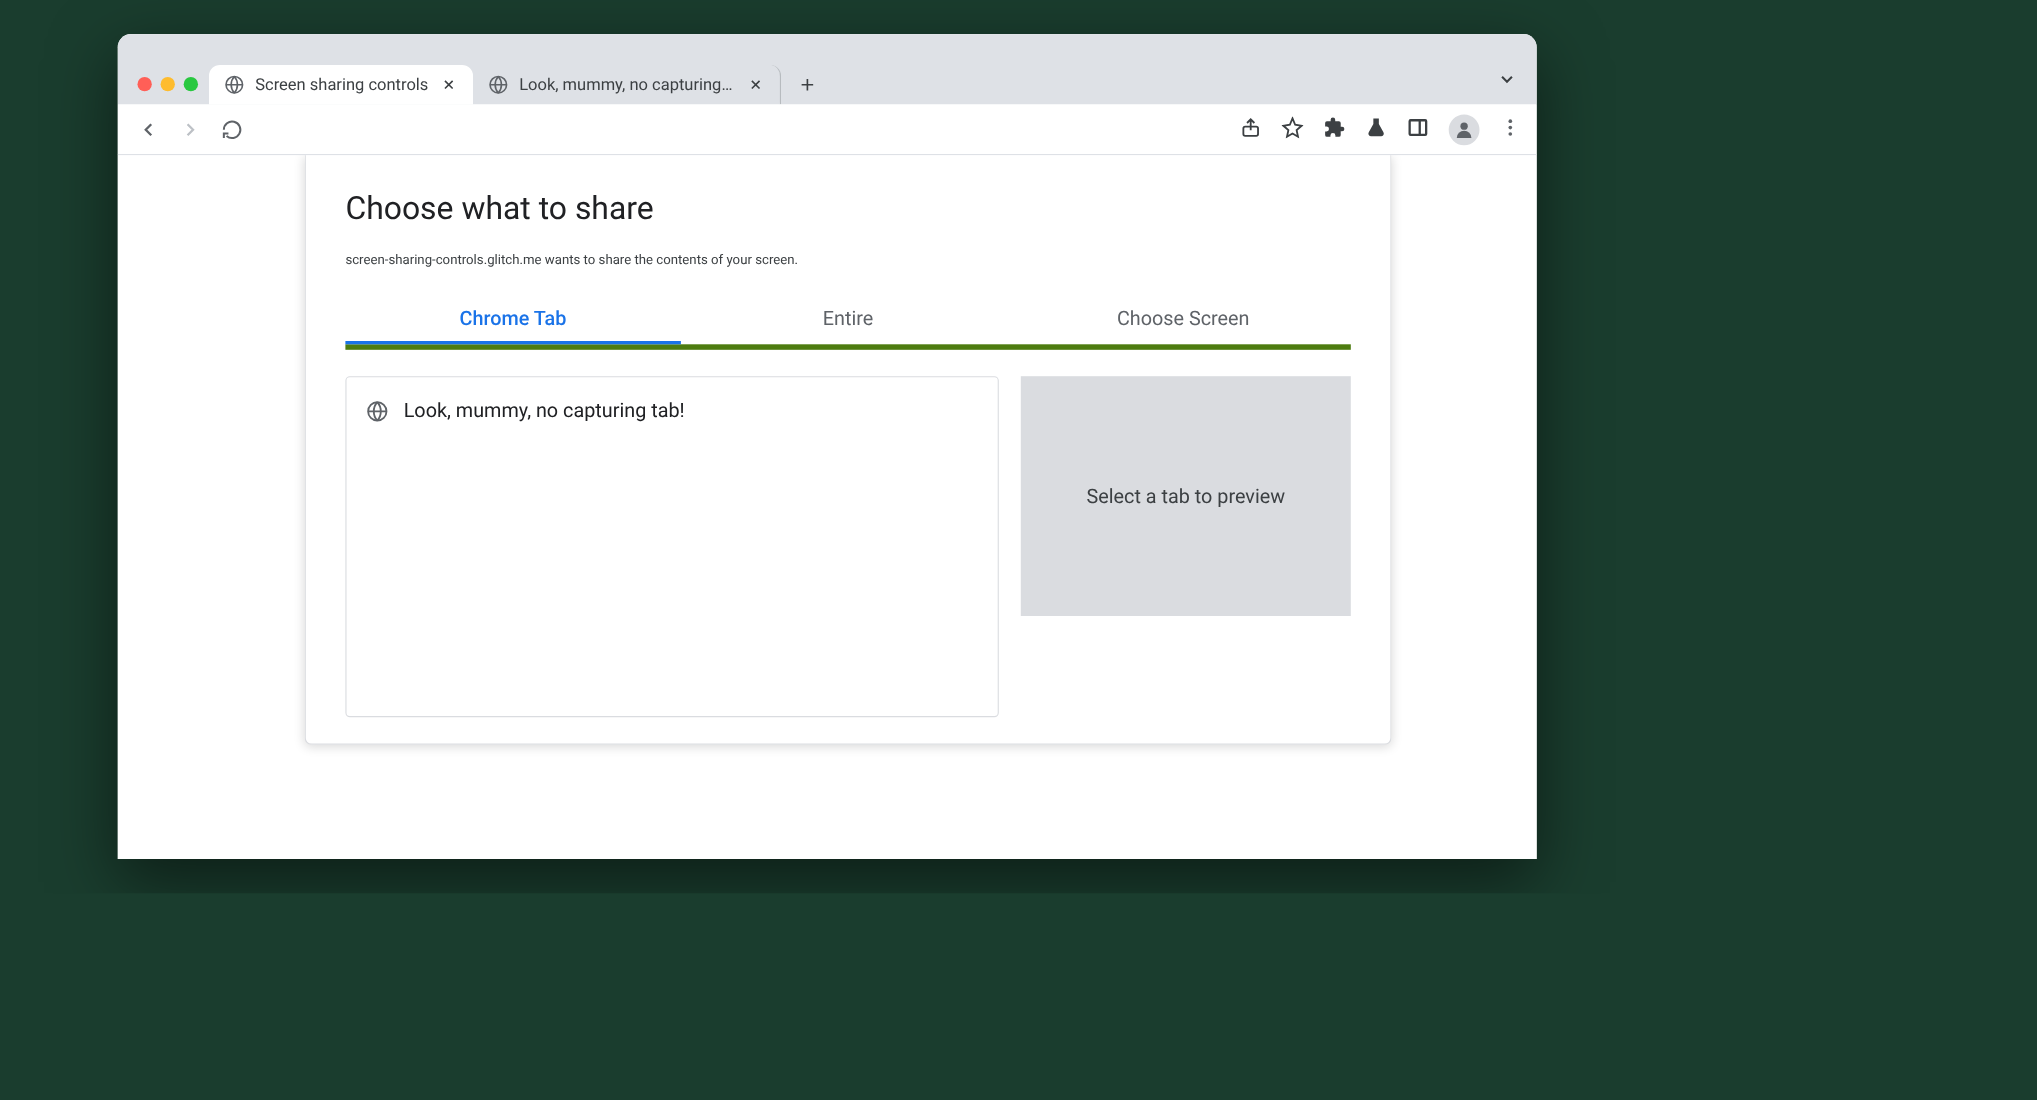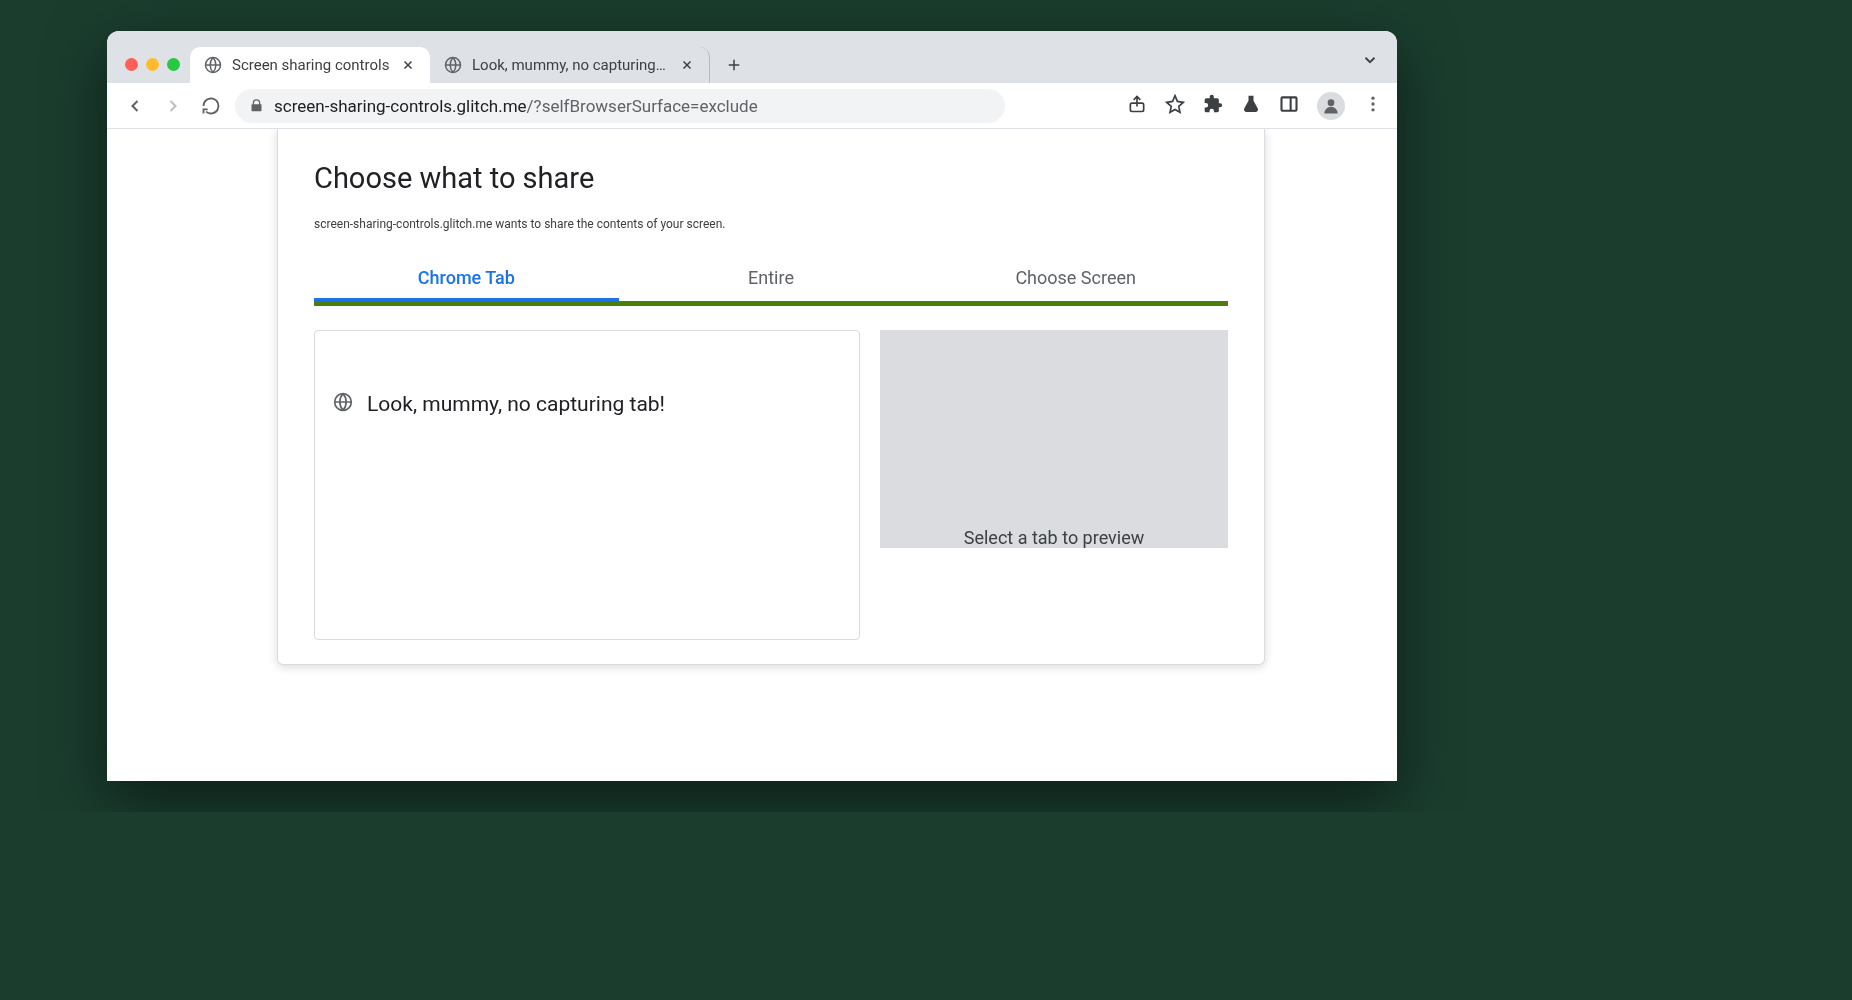--- a/index.html
+++ b/index.html
@@ -17,21 +17,21 @@
       height: 750px;
       background: #fff;
       border-radius: 12px 12px 0 0;
       box-shadow: 0 20px 60px rgba(0,0,0,0.5);
       overflow: hidden;
       display: flex;
       flex-direction: column;
     }
     .tab-bar {
       background: #dee1e6;
-      height: 52px;
+      height: 64px;
       display: flex;
       align-items: flex-end;
       padding: 8px 0 0 18px;
       position: relative;
     }
     .traffic-lights {
       display: flex;
       gap: 8px;
       align-items: center;
       padding: 0 10px 12px 0;
@@ -205,34 +205,33 @@
     }
     .tab-list {
       flex: 1;
       border: 1px solid #dadce0;
       border-radius: 4px;
       padding: 14px;
       min-height: 310px;
     }
     .tab-list-item {
       display: flex;
-      align-items: flex-start;
+      align-items: flex-end;
       gap: 14px;
       padding: 6px 4px;
-      font-size: 21px;
+      font-size: 18px;
       color: #202124;
       cursor: pointer;
-      margin-top: 41px;
     }
     .preview {
-      width: 348px;
+      width: 300px;
       height: 218px;
       background: #dadce0;
       display: flex;
-      align-items: flex-end;
+      align-items: center;
       justify-content: center;
       font-size: 18px;
       color: #3c4043;
     }
   </style>
 </head>
 <body>
 
 <div class="browser-window">
 
@@ -289,28 +288,20 @@
     <div class="nav-btn">
       <svg viewBox="0 0 24 24" fill="none" stroke="#bdc1c6" stroke-width="2.5">
           <path d="M9 6l6 6-6 6"></path>
         </svg>
     </div>
     <div class="nav-btn">
       <svg viewBox="0 0 24 24" fill="none" stroke="#5f6368" stroke-width="2.2">
           <path d="M3 12a9 9 0 1 1 3 6.7"></path>
           <path d="M3 21v-5h5"></path>
         </svg>
-    </div>
-    <div class="addr-bar">
-      <svg class="lock" viewBox="0 0 24 24" fill="#5f6368">
-          <path d="M6 10V8a6 6 0 1 1 12 0v2h1a1 1 0 0 1 1 1v9a1 1 0 0 1-1 1H5a1 1 0 0 1-1-1v-9a1 1 0 0 1 1-1h1zm2 0h8V8a4 4 0 1 0-8 0v2z"></path>
-        </svg>
-      <span class="addr-text">
-        <span>screen-sharing-controls.glitch.me</span><span class="gray">/?selfBrowserSurface=exclude</span>
-      </span>
     </div>
     <div class="toolbar-right">
       <div>
         <svg viewBox="0 0 24 24" fill="none" stroke="#3c4043" stroke-width="2">
             <path d="M12 3v12M8 7l4-4 4 4"></path>
             <rect x="4" y="11" width="16" height="10" rx="2"></rect>
           </svg>
       </div>
       <div>
         <svg viewBox="0 0 24 24" fill="none" stroke="#3c4043" stroke-width="2">

